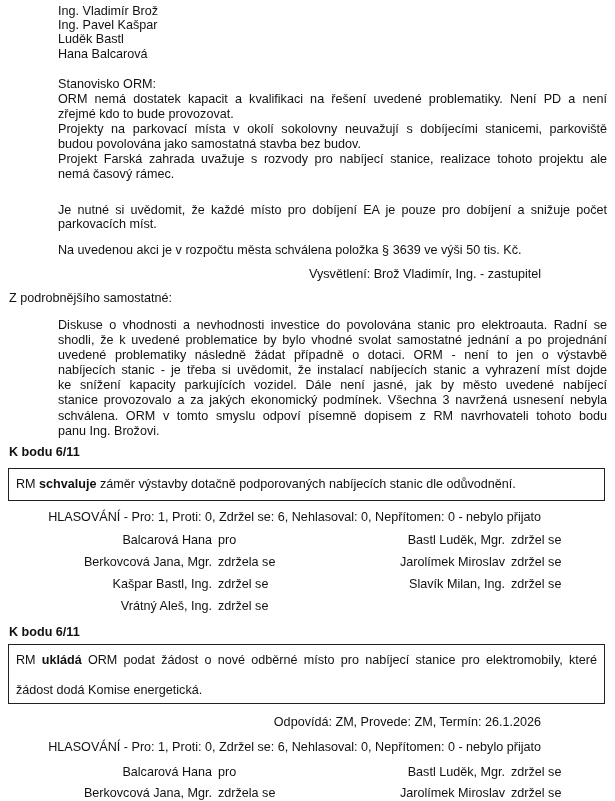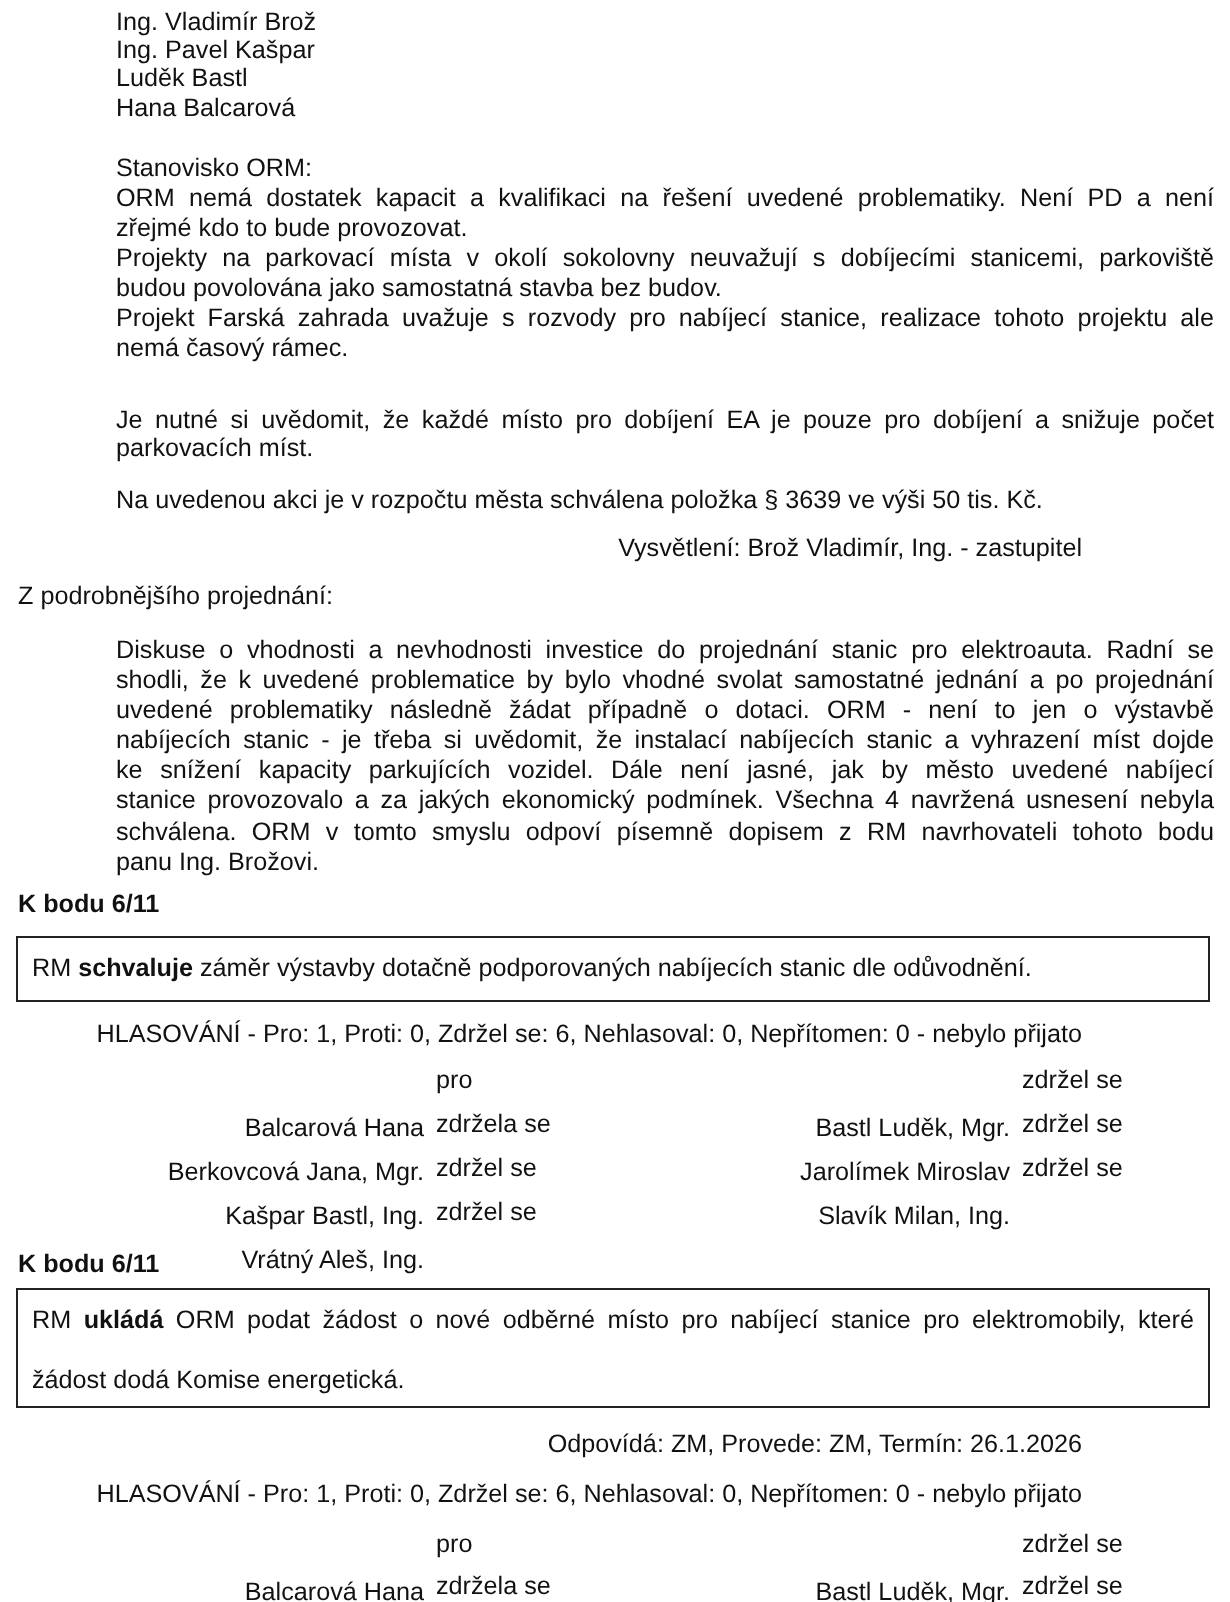--- a/index.html
+++ b/index.html
@@ -5,21 +5,21 @@
   html, body { margin:0; padding:0; background:#ffffff; }
   body { width:615px; height:801px; position:relative; overflow:hidden;
          font-family:"Liberation Sans", sans-serif; font-size:12.6px; color:#111; }
   .ln { position:absolute; left:58px; width:549px; line-height:15px; white-space:nowrap; }
   .just { text-align:justify; text-align-last:justify; }
   .right { text-align:right; left:0; width:541px; }
   .flush { left:9px; }
   .bold { font-weight:bold; }
   .box { position:absolute; left:8px; width:597px; border:1px solid #222; box-sizing:border-box; }
   .box .bl { position:absolute; left:7px; width:581px; line-height:15px; white-space:nowrap; }
-  .vname { position:absolute; text-align:center; white-space:nowrap; line-height:15px;margin-top:24px; }
+  .vname { position:absolute; text-align:center; white-space:nowrap; line-height:15px; }
   .vval { position:absolute; white-space:nowrap; line-height:15px; }
 </style>
 </head>
 <body>
 
 <div class="ln" style="top:4px">Ing. Vladimír Brož</div>
 <div class="ln" style="top:18px">Ing. Pavel Kašpar</div>
 <div class="ln" style="top:32px">Luděk Bastl</div>
 <div class="ln" style="top:47px">Hana Balcarová</div>
 
@@ -30,27 +30,27 @@
 <div class="ln" style="top:137px">budou povolována jako samostatná stavba bez budov.</div>
 <div class="ln just" style="top:152px">Projekt Farská zahrada uvažuje s rozvody pro nabíjecí stanice, realizace tohoto projektu ale</div>
 <div class="ln" style="top:167px">nemá časový rámec.</div>
 
 <div class="ln just" style="top:203px">Je nutné si uvědomit, že každé místo pro dobíjení EA je pouze pro dobíjení a snižuje počet</div>
 <div class="ln" style="top:217px">parkovacích míst.</div>
 
 <div class="ln" style="top:243px">Na uvedenou akci je v rozpočtu města schválena položka § 3639 ve výši 50 tis. Kč.</div>
 <div class="ln right" style="top:267px">Vysvětlení: Brož Vladimír, Ing. - zastupitel</div>
 
-<div class="ln flush" style="top:291px">Z podrobnějšího projednání:</div>
-<div class="ln just" style="top:318px">Diskuse o vhodnosti a nevhodnosti investice do projednání stanic pro elektroauta. Radní se</div>
+<div class="ln flush" style="top:291px">Z podrobnějšího samostatné:</div>
+<div class="ln just" style="top:318px">Diskuse o vhodnosti a nevhodnosti investice do povolována stanic pro elektroauta. Radní se</div>
 <div class="ln just" style="top:333px">shodli, že k uvedené problematice by bylo vhodné svolat samostatné jednání a po projednání</div>
 <div class="ln just" style="top:348px">uvedené problematiky následně žádat případně o dotaci. ORM - není to jen o výstavbě</div>
 <div class="ln just" style="top:363px">nabíjecích stanic - je třeba si uvědomit, že instalací nabíjecích stanic a vyhrazení míst dojde</div>
 <div class="ln just" style="top:378px">ke snížení kapacity parkujících vozidel. Dále není jasné, jak by město uvedené nabíjecí</div>
-<div class="ln just" style="top:393px">stanice provozovalo a za jakých ekonomický podmínek. Všechna 4 navržená usnesení nebyla</div>
+<div class="ln just" style="top:393px">stanice provozovalo a za jakých ekonomický podmínek. Všechna 3 navržená usnesení nebyla</div>
 <div class="ln just" style="top:409px">schválena. ORM v tomto smyslu odpoví písemně dopisem z RM navrhovateli tohoto bodu</div>
 <div class="ln" style="top:424px">panu Ing. Brožovi.</div>
 
 <div class="ln flush bold" style="top:445px">K bodu 6/11</div>
 <div class="box" style="top:468px; height:33px">
   <div class="bl" style="top:8px"><span>RM </span><b>schvaluje</b><span> záměr výstavby dotačně podporovaných nabíjecích stanic dle odůvodnění.</span></div>
 </div>
 <div class="ln right" style="top:510px">HLASOVÁNÍ - Pro: 1, Proti: 0, Zdržel se: 6, Nehlasoval: 0, Nepřítomen: 0 - nebylo přijato</div>
 
 <div>

